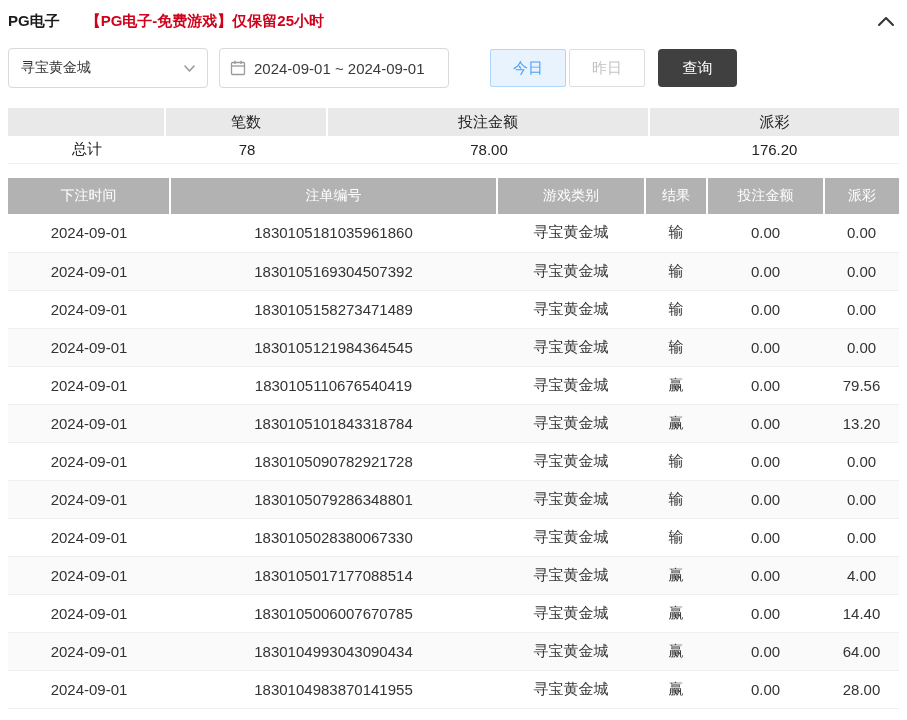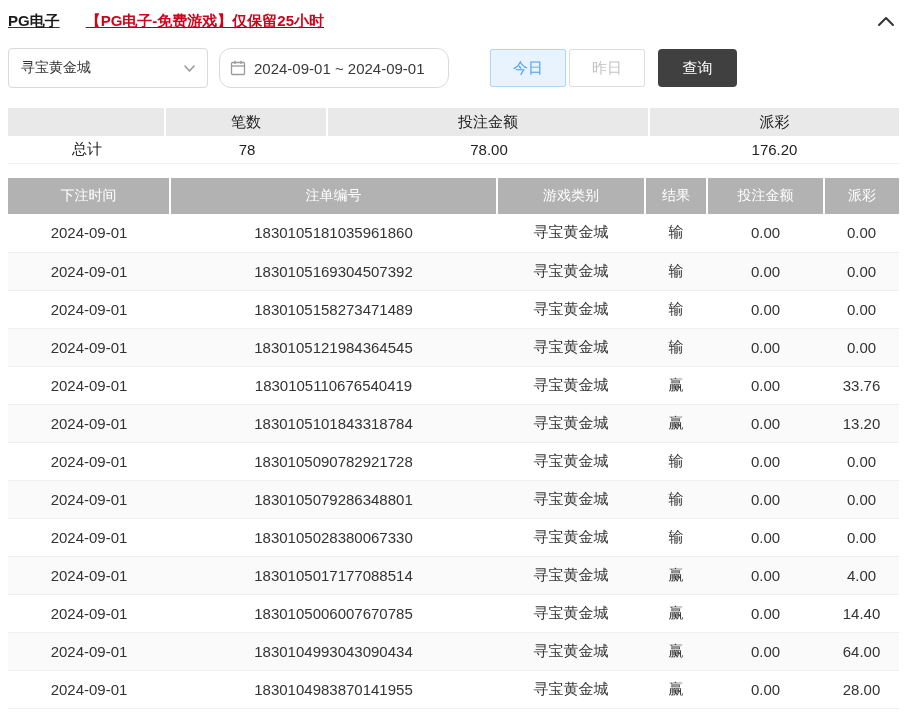--- a/index.html
+++ b/index.html
@@ -3,34 +3,34 @@
 <meta charset="utf-8">
 <style>
   * { margin:0; padding:0; box-sizing:border-box; }
   html,body{
     width:907px; height:720px; overflow:hidden; background:#fff;
     font-family:"Liberation Sans","DejaVu Sans",sans-serif; color:#333;
   }
   .page{ padding:0 8px; }
 
   
-  .hdr{ display:flex; align-items:center; height:42px;text-decoration:underline; }
+  .hdr{ display:flex; align-items:center; height:42px; }
   .hdr .title{ font-size:15px; font-weight:bold; color:#1b1b1b; }
   .hdr .notice{ font-size:15px; font-weight:bold; color:#d0021b; margin-left:26px; }
   .hdr .collapse{ margin-left:auto; cursor:pointer; display:flex; align-items:center; padding:4px; }
 
   
   .filters{ display:flex; align-items:center; margin-top:6px; }
   .select{
     width:200px; height:40px; border:1px solid #d9d9d9; border-radius:4px;
     display:flex; align-items:center; justify-content:space-between;
     padding:0 12px; font-size:14px; color:#333; background:#fff; cursor:pointer;
   }
   .datepicker{
-    margin-left:11px; width:230px; height:40px; border:1px solid #d9d9d9; border-radius:12px;
+    margin-left:11px; width:230px; height:40px; border:1px solid #d9d9d9; border-radius:4px;
     display:flex; align-items:center; gap:8px; padding:0 10px; font-size:15px; color:#3a3a3a;
     background:#fff; cursor:pointer;
   }
   .btn-group{ display:flex; margin-left:12px; gap:3px;padding-left:29px; }
   .qbtn{
     width:76px; height:38px; background:#fff; border:1px solid #dedede; border-radius:2px;
     color:#c3c3c3; font-size:15px; cursor:pointer;
     font-family:"Liberation Sans","DejaVu Sans",sans-serif;
   }
   .qbtn.active{ background:#e8f3fe; border-color:#aed5fa; color:#4ba0f5; }
@@ -185,21 +185,21 @@
           <td>0.00</td>
           <td>0.00</td>
         </tr>
 
         <tr>
           <td>2024-09-01</td>
           <td>1830105110676540419</td>
           <td>寻宝黄金城</td>
           <td>赢</td>
           <td>0.00</td>
-          <td>33.76</td>
+          <td>79.56</td>
         </tr>
 
         <tr>
           <td>2024-09-01</td>
           <td>1830105101843318784</td>
           <td>寻宝黄金城</td>
           <td>赢</td>
           <td>0.00</td>
           <td>13.20</td>
         </tr>

